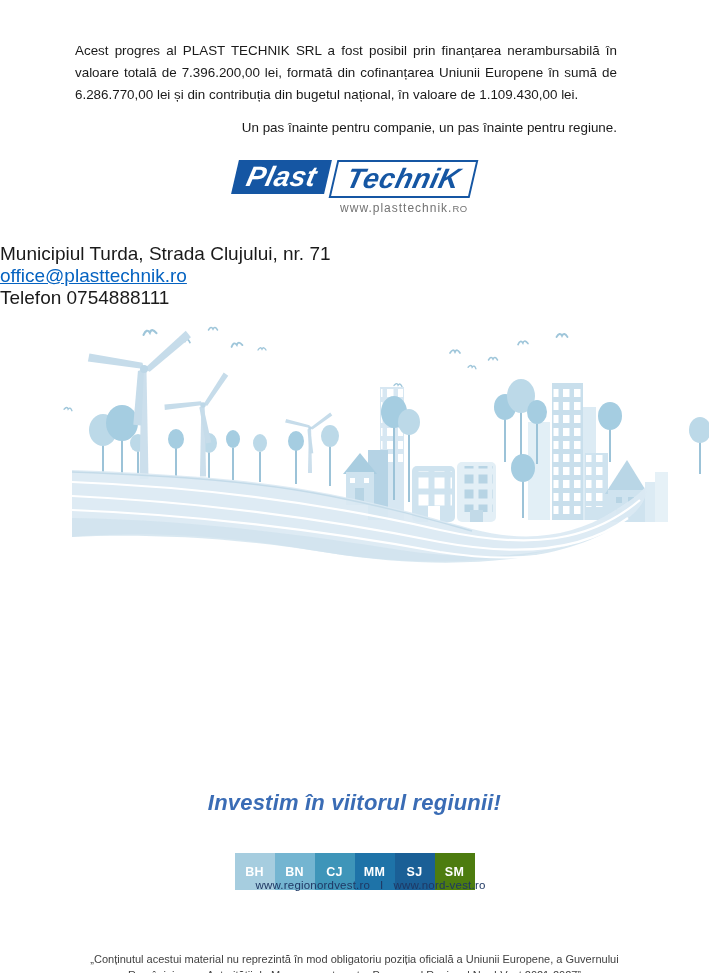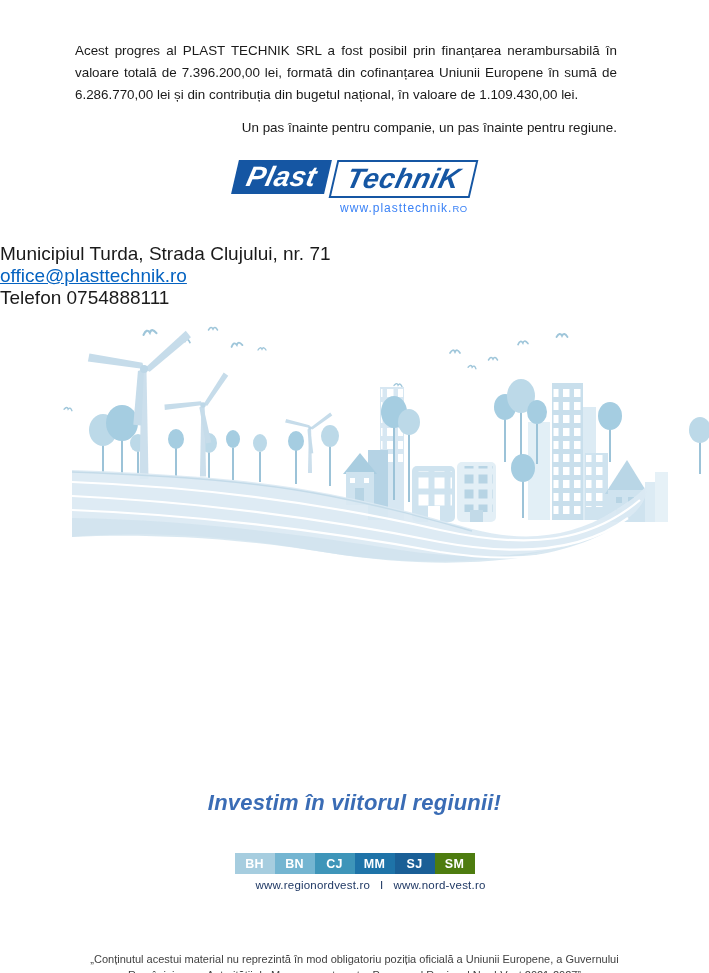--- a/index.html
+++ b/index.html
@@ -19,33 +19,33 @@
   
   .logo-wrap{position:absolute;top:160px;left:0;width:100%;text-align:center;}
   .logo{display:inline-block;}
   .logo-row{display:flex;align-items:stretch;gap:4px;justify-content:center;}
   .logo-box{transform:skewX(-13deg);height:34px;display:flex;align-items:center;padding:0 12px;}
   .logo-box .t{transform:skewX(0deg);font-style:italic;font-weight:bold;font-size:28px;letter-spacing:0.5px;line-height:1;}
   .logo-plast{background:#1556a3;}
   .logo-plast .t{color:#ffffff;}
   .logo-technik{background:#ffffff;border:2.5px solid #1556a3;}
   .logo-technik .t{color:#1556a3;}
-  .logo-url{margin-top:3px;text-align:right;padding-right:6px;color:#3b82f6;font-size:12px;letter-spacing:1px;}
+  .logo-url{margin-top:3px;text-align:right;padding-right:6px;color:#737373;font-size:12px;letter-spacing:1px;}
   .logo-url .tld{font-size:9.5px;letter-spacing:0.5px;}
   
   .contact{position:absolute;top:243px;left:0;width:100%;font-size:19px;line-height:22px;}
   .contact a{color:#0563c1;text-decoration:underline;cursor:pointer;}
   
   .scene{position:absolute;top:322px;left:0;width:709px;height:246px;}
   
   .slogan{position:absolute;top:790px;left:0;width:100%;text-align:center;
           font-size:22px;font-weight:bold;font-style:italic;color:#3a6cb5;letter-spacing:0.2px;}
   
   .regions{position:absolute;top:853px;left:0;width:100%;display:flex;justify-content:center;}
-  .region-box{width:40px;height:21px;display:flex;align-items:center;justify-content:center;
+  .region-box{width:40px;height:37px;display:flex;align-items:center;justify-content:center;
               color:#ffffff;font-weight:bold;font-size:12.5px;letter-spacing:0.3px;}
   
   .sites{position:absolute;top:879px;left:16px;width:100%;text-align:center;
          font-size:11.5px;font-weight:normal;color:#1f3864;letter-spacing:0.2px;}
   .sites .sep{margin:0 10px;}
   
   .disclaimer{position:absolute;top:951px;left:0;width:100%;text-align:center;}
   .disclaimer p{margin:0 auto;width:545px;font-size:11px;line-height:16px;color:#3f3f3f;}
 </style>
 </head>

